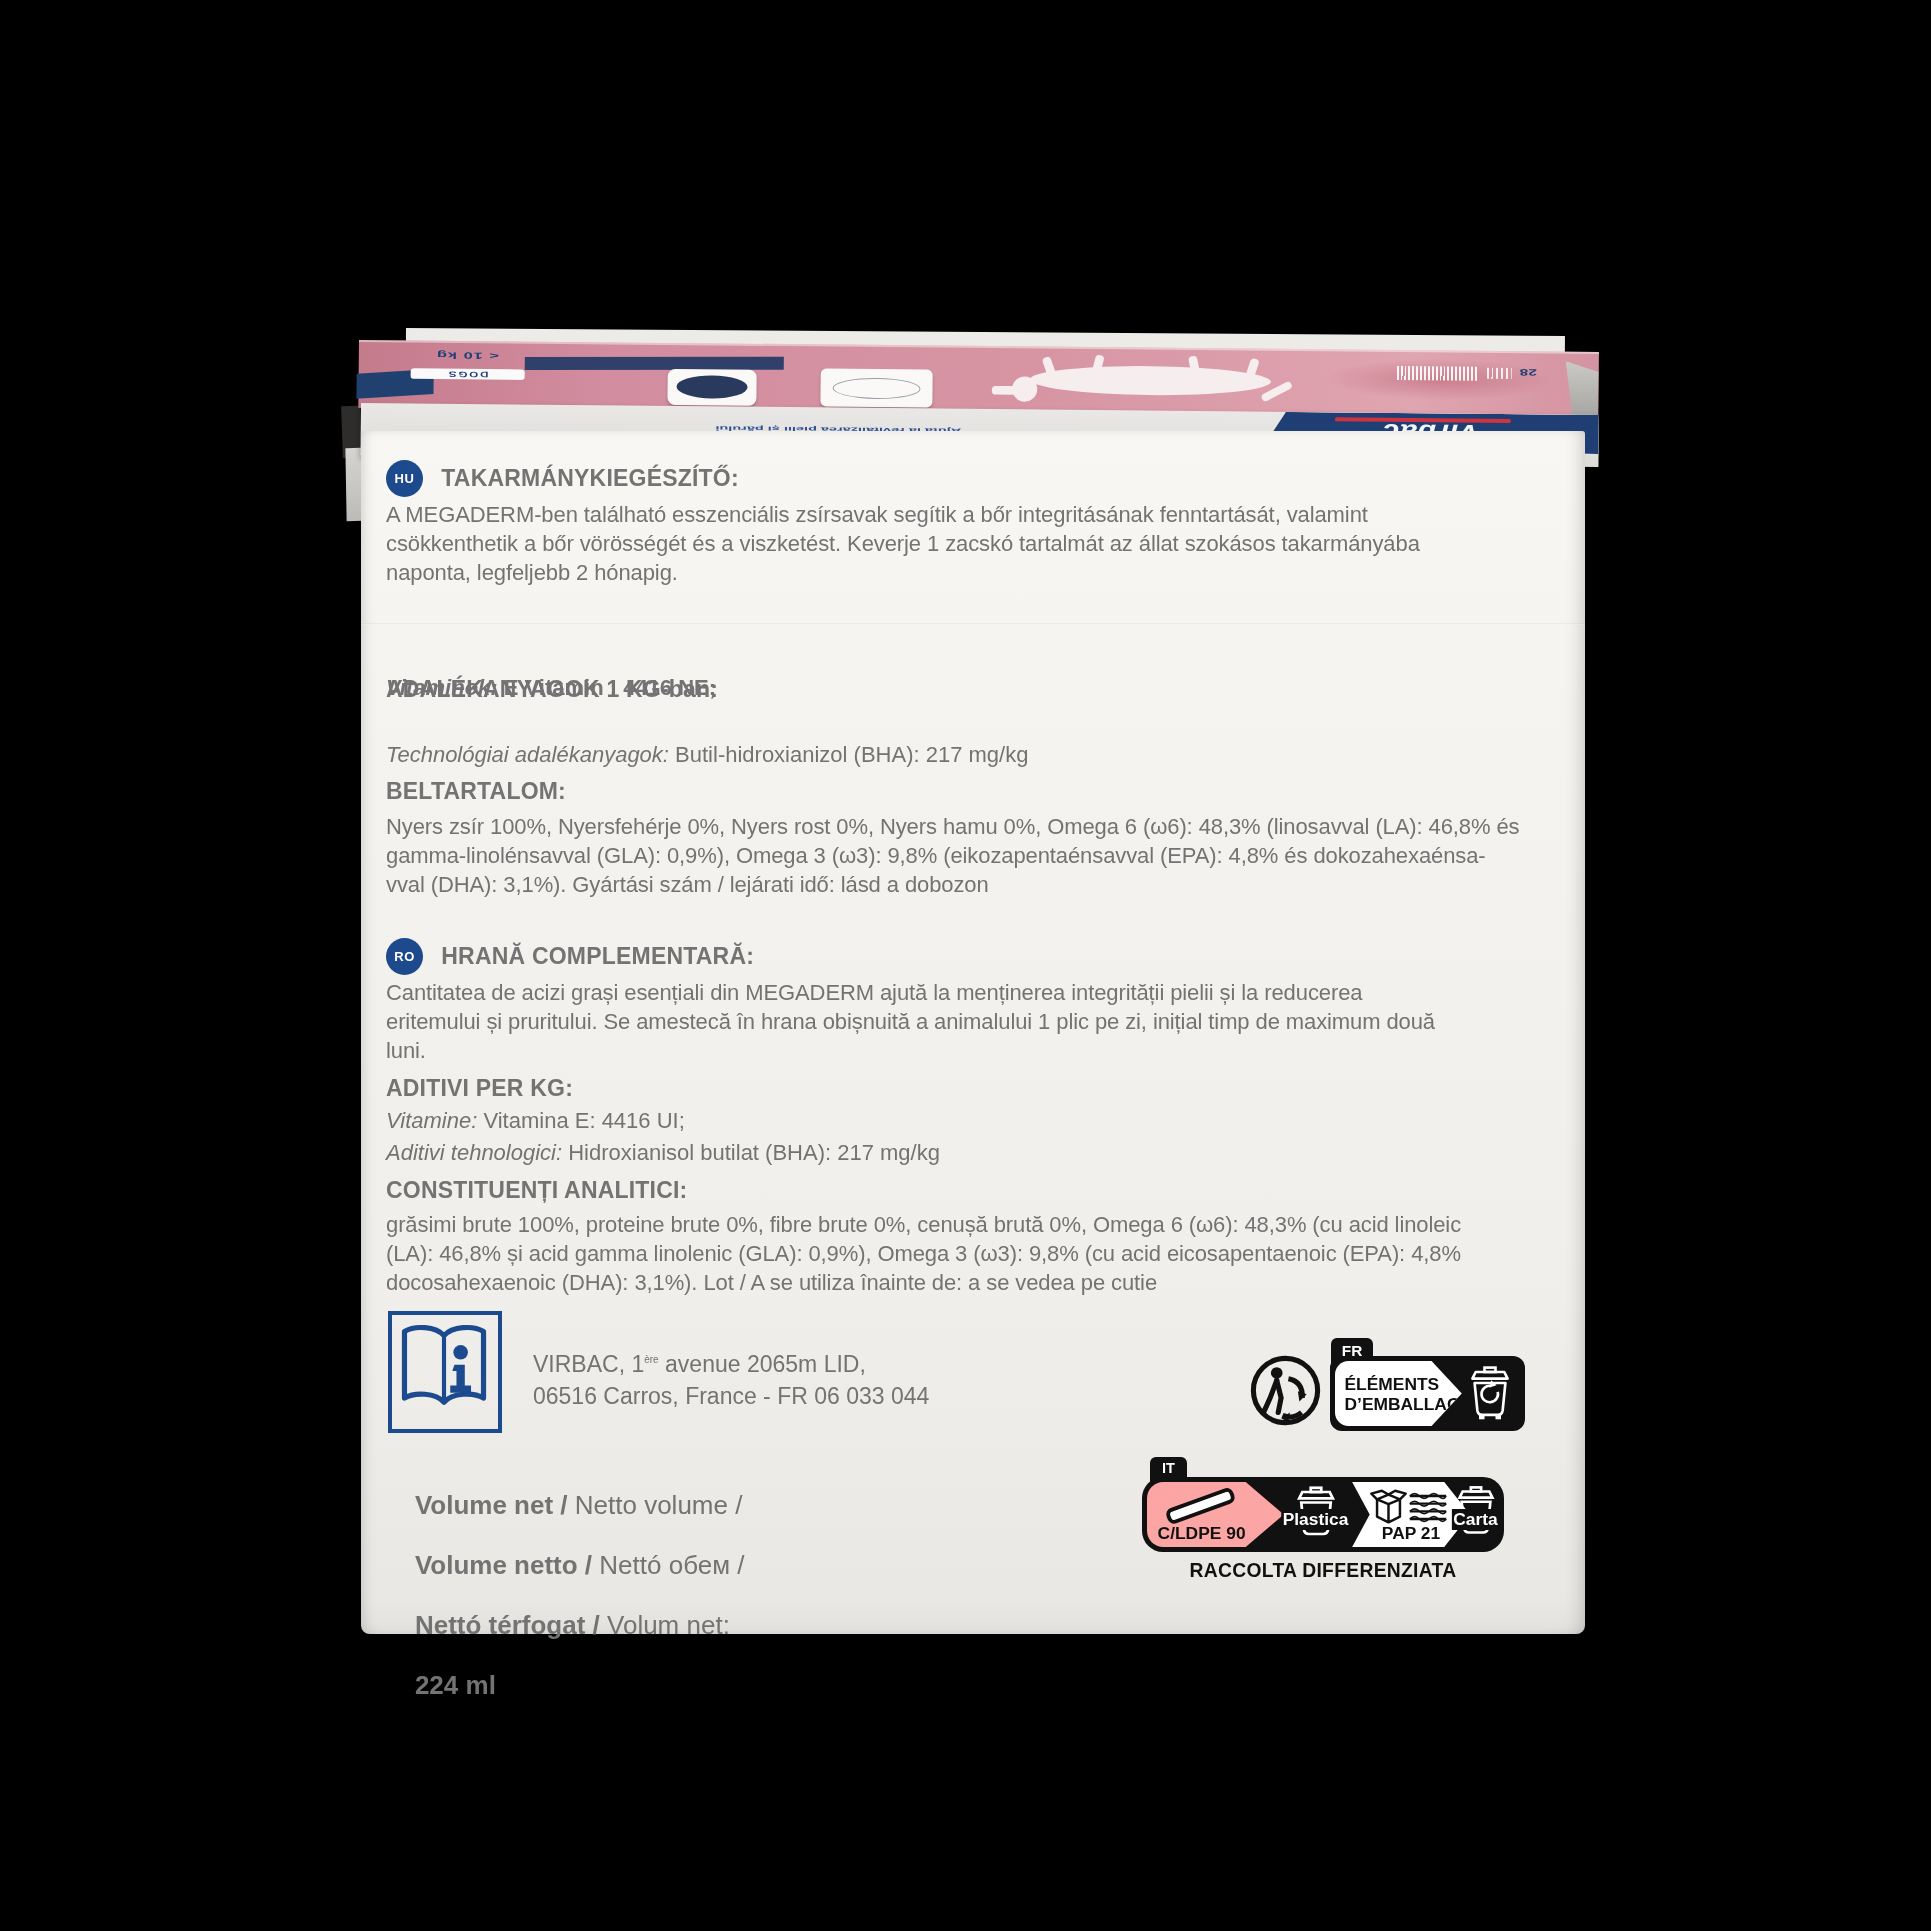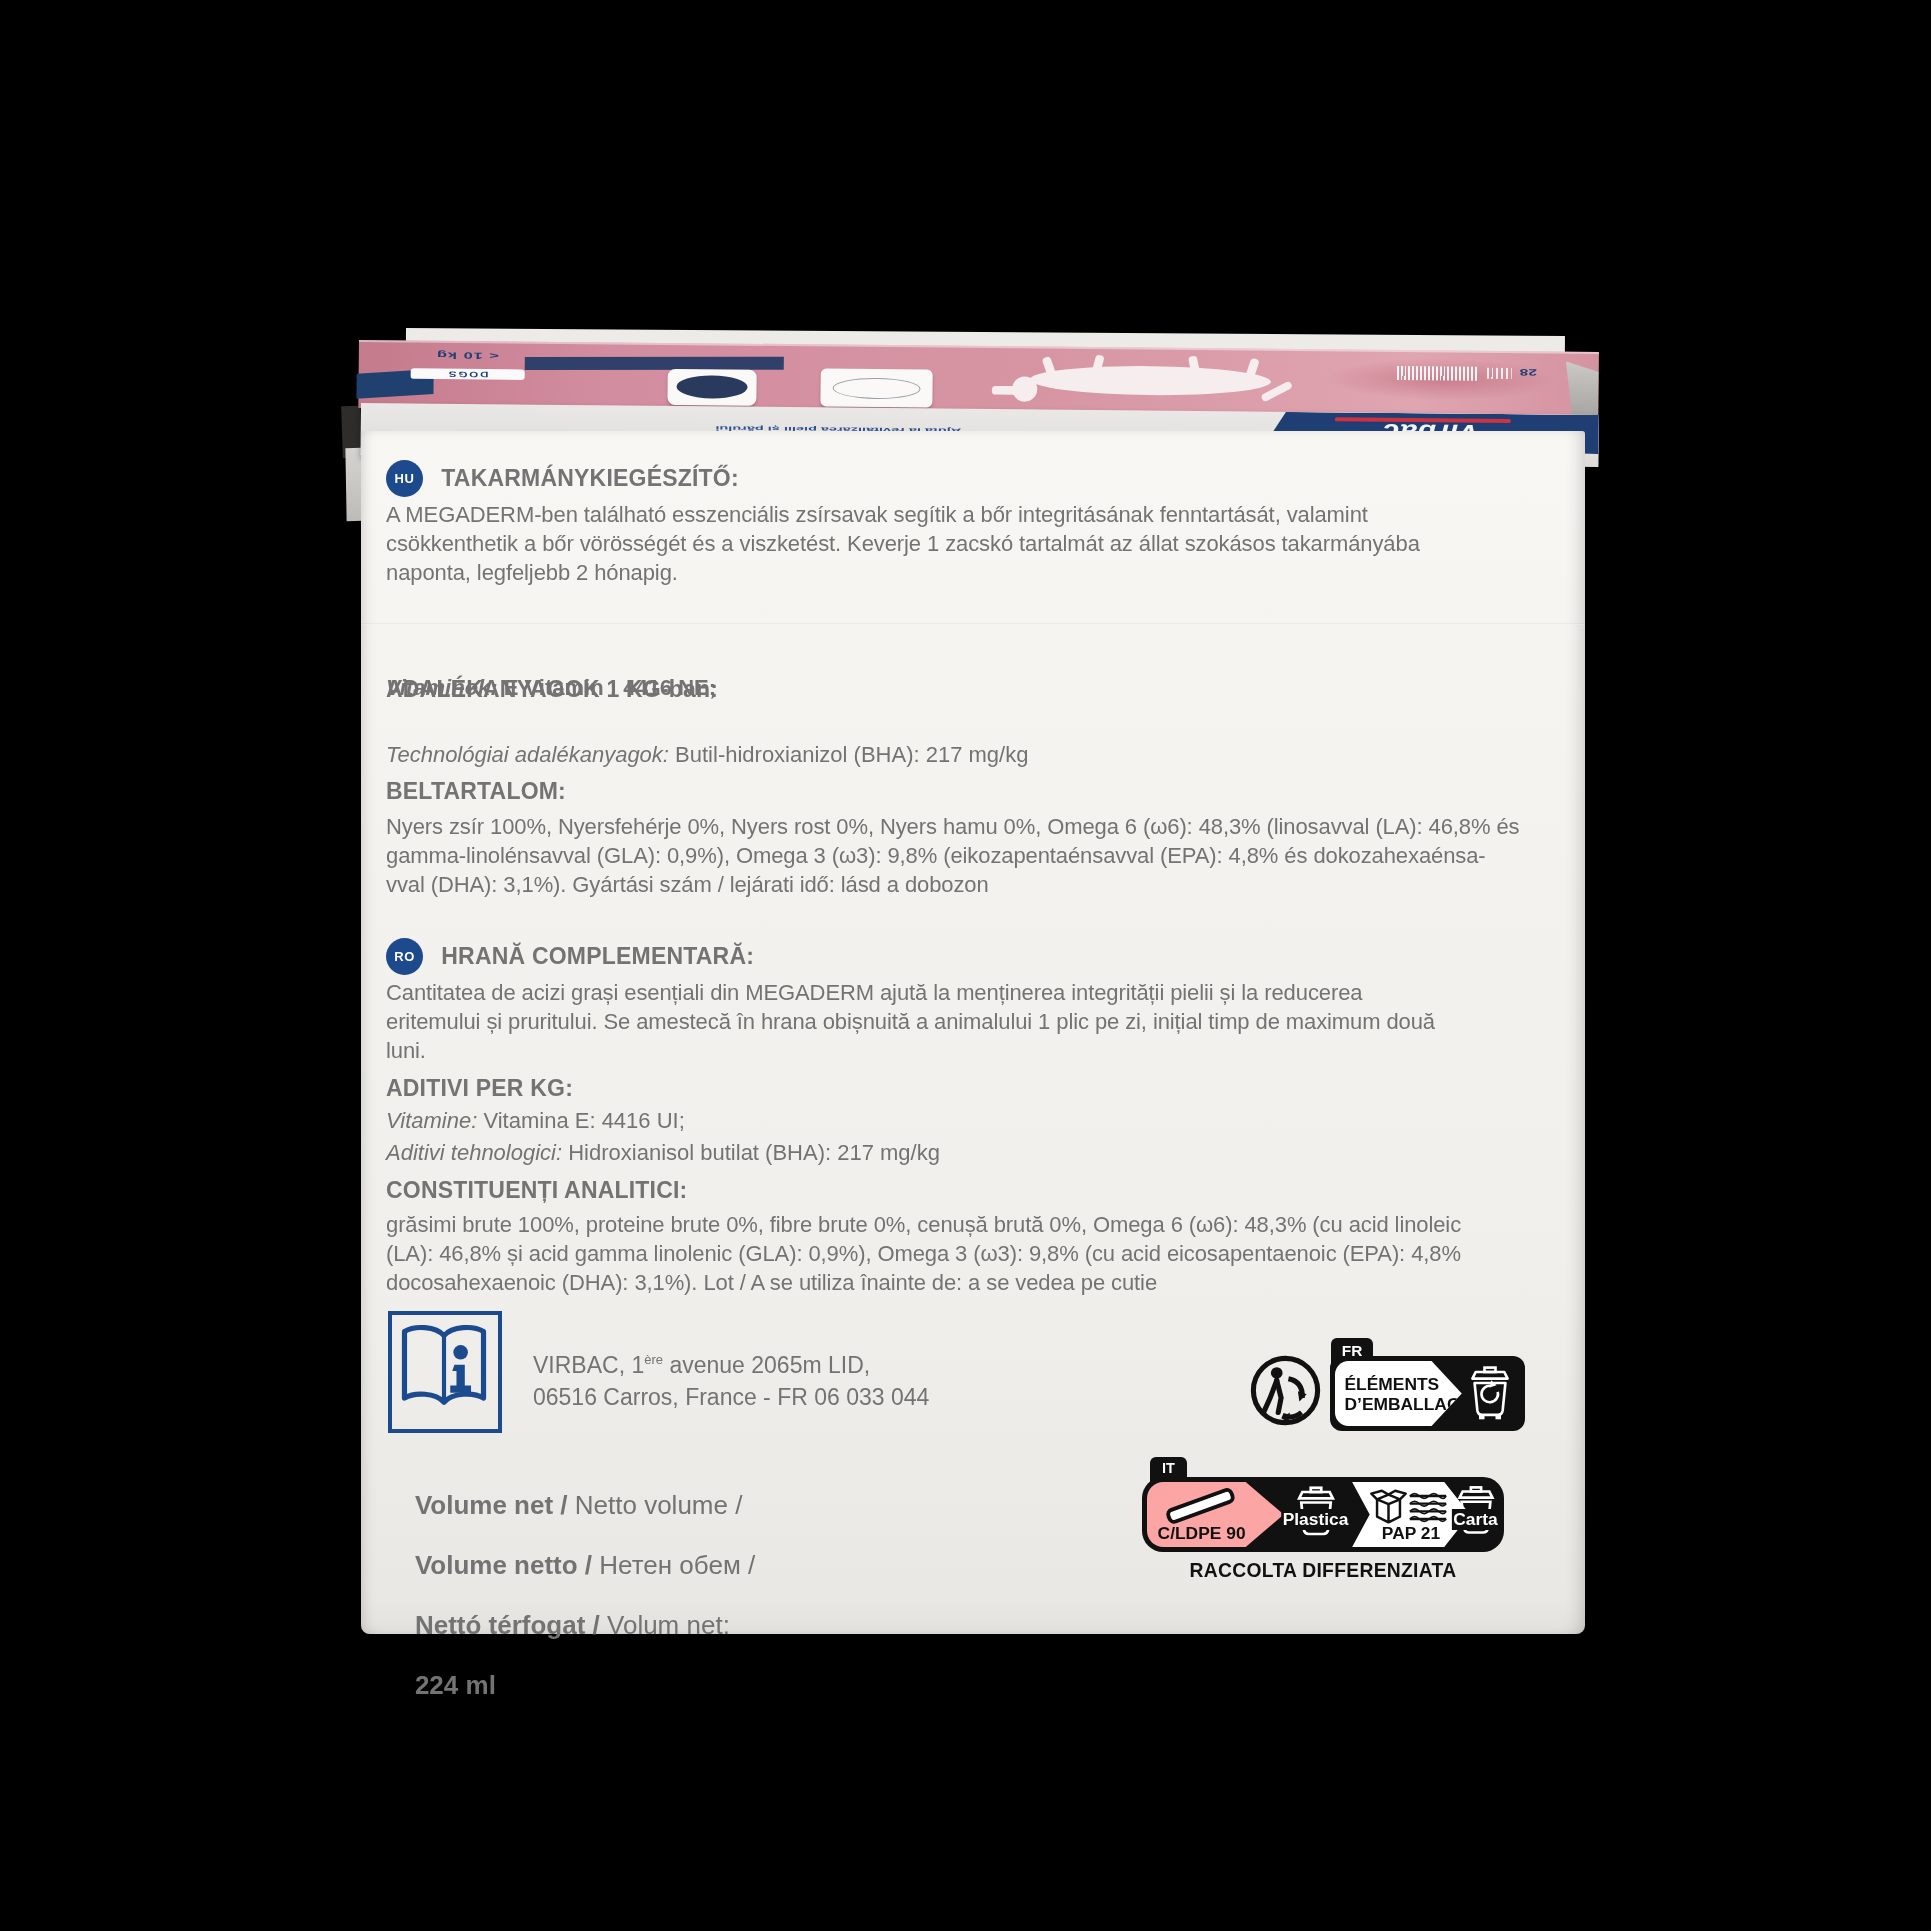--- a/index.html
+++ b/index.html
@@ -82,21 +82,21 @@
   .h1{font-size:23px;font-weight:bold;letter-spacing:0.2px;}
   .h2{position:absolute;font-size:23px;font-weight:bold;letter-spacing:0.2px;}
   .body-lines{position:absolute;font-size:22px;line-height:29px;letter-spacing:-0.1px;white-space:pre;}
   .row-line{position:absolute;font-size:22px;white-space:pre;}
   .row-line .lab{font-style:italic;}
 
   
   .book-icon{position:absolute;left:388px;top:1311px;width:114px;height:122px;
         border:4.8px solid #1c4a8e;background:transparent;box-sizing:border-box;}
   .address{position:absolute;left:533px;top:1344px;font-size:23px;line-height:32px;white-space:pre;}
-  .address sup{font-size:13px;}
+  .address sup{font-size:10px;}
   .volume{position:absolute;left:386px;top:1460px;font-size:26px;line-height:30px;white-space:pre;}
   .volume .b{font-weight:bold;}
 
   
   .triman{position:absolute;left:1249px;top:1354px;width:73px;height:73px;}
   .fr-tag{position:absolute;left:1331px;top:1338px;width:42px;height:25px;background:#111;
         border-radius:5.8px 5.8px 0 0;color:#fff;font-size:15.4px;font-weight:bold;text-align:center;line-height:25px;}
   .fr-label{position:absolute;left:1330px;top:1356px;width:195px;height:75px;background:#111;
         border-radius:12px;}
   .fr-white{position:absolute;left:4.8px;top:4.8px;bottom:4.8px;width:127px;background:#fff;
@@ -217,21 +217,21 @@
       <path d="M50 16 C42 7 22 6 12 12 L12 76 C22 70 42 71 50 80 C58 71 78 70 88 76 L88 12 C78 6 58 7 50 16 Z" fill="none" stroke="#1c4a8e" stroke-width="5" stroke-linejoin="round"></path>
       <line x1="50" y1="16" x2="50" y2="80" stroke="#1c4a8e" stroke-width="4"></line>
       <circle cx="66" cy="32" r="7" fill="#1c4a8e"></circle>
       <path d="M60 44 h10 v20 h6 v7 H56 v-7 h6 v-14 h-4 z" fill="#1c4a8e"></path>
     </svg>
   </div>
   <div class="address blue"><span>VIRBAC, 1</span><sup>ère</sup><span> avenue 2065m LID,</span><br><span>06516 Carros, France - FR 06 033 044</span></div>
 
   <div class="volume blue">
     <span class="b">Volume net / </span><span>Netto volume /</span><br>
-    <span class="b">Volume netto / </span><span>Нетен обем /</span><br>
+    <span class="b">Volume netto / </span><span>Nettó обем /</span><br>
     <span class="b">Nettó térfogat / </span><span>Volum net:</span><br>
     <span class="b">224 ml</span>
   </div>
 
   <svg class="triman" viewBox="0 0 100 100">
     <circle cx="50" cy="50" r="44" fill="none" stroke="#111" stroke-width="7"></circle>
     <circle cx="38" cy="26" r="8" fill="#111"></circle>
     <path d="M38 36 L29 60 L20 80" fill="none" stroke="#111" stroke-width="7" stroke-linecap="round"></path>
     <path d="M38 36 L44 60 L40 80" fill="none" stroke="#111" stroke-width="7" stroke-linecap="round"></path>
     <path d="M54 34 q20 4 19 26" fill="none" stroke="#111" stroke-width="7"></path>

